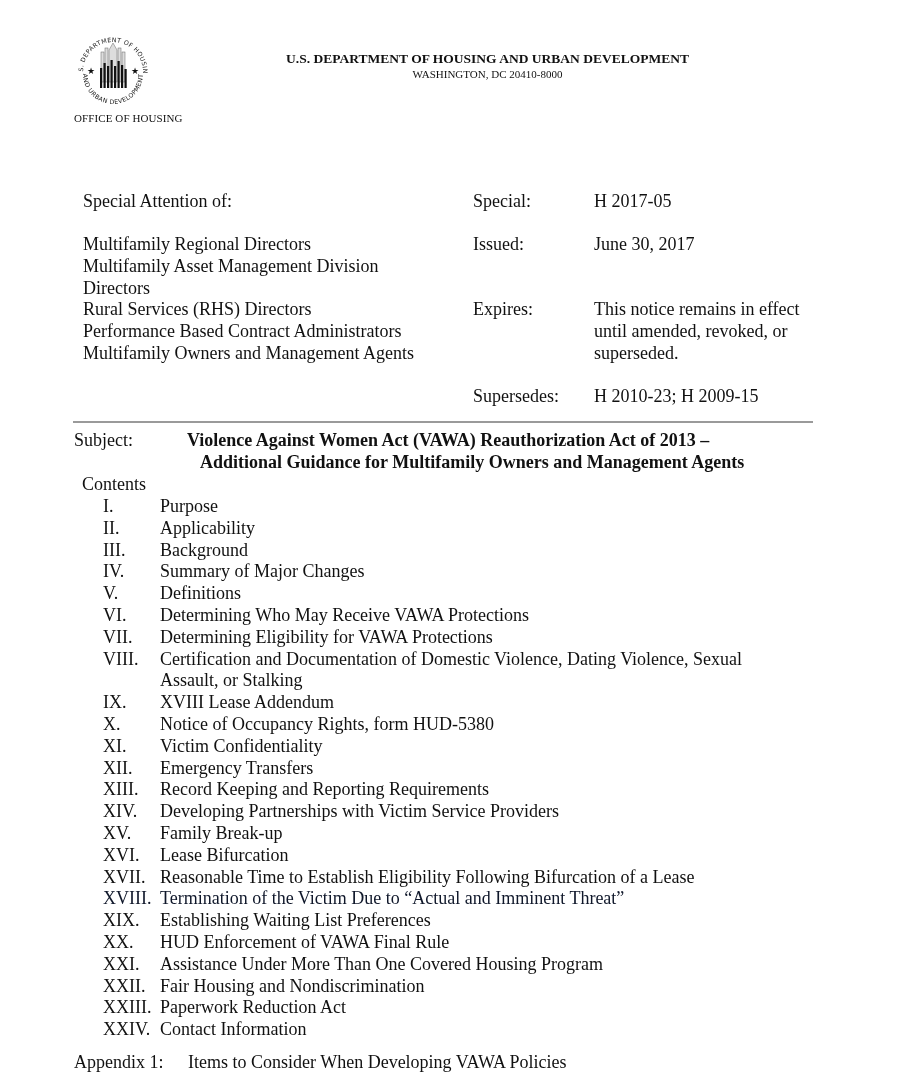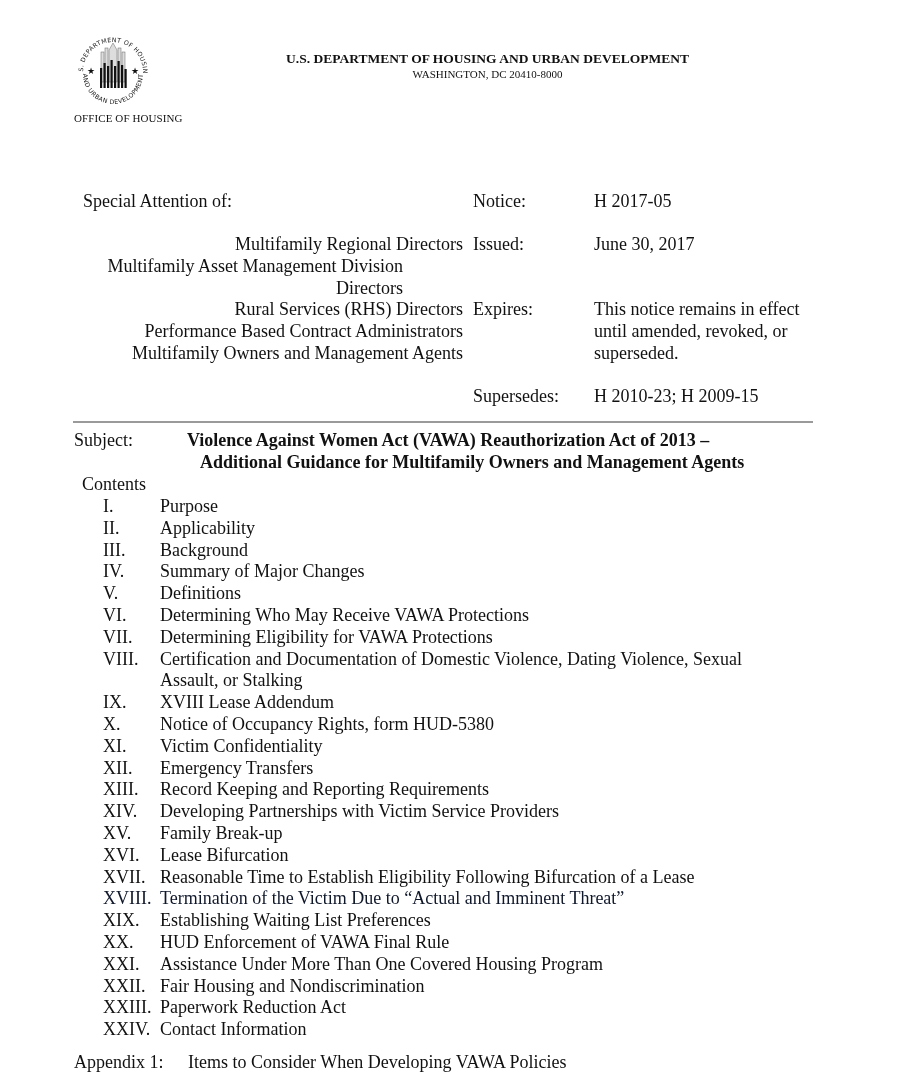--- a/index.html
+++ b/index.html
@@ -7,21 +7,21 @@
       width: 900px; height: 1090px; position: relative; overflow: hidden;
       font-family: "Liberation Serif", "DejaVu Serif", serif; color: #111;
     }
     .abs { position: absolute; }
     .seal { left: 70px; top: 30px; width: 86px; height: 80px; }
     .office { left: 74px; top: 112px; font-size: 11px; letter-spacing: 0.1px; }
     .dept { left: 0; width: 975px; top: 51px; text-align: center; font-size: 13.5px; font-weight: bold; }
     .addr { left: 0; width: 975px; top: 68px; text-align: center; font-size: 11px; }
     .t18 { font-size: 18px; line-height: 21.8px; }
     .sa-title { left: 83px; top: 191px; }
-    .sa-list { left: 83px; top: 234px; width: 380px; text-align: right; }
+    .sa-list { left: 83px; top: 234px; width: 380px; }
     .meta-label { left: 473px; }
     .meta-value { left: 594px; width: 230px; }
     .rule { left: 73px; top: 421px; width: 740px; height: 2px; background: #9a9a9a; }
     .subj-label { left: 74px; top: 430px; font-weight: normal; font-family: "Liberation Sans Narrow", "Liberation Serif", serif; }
     .subj-line1 { left: 187px; top: 430px; font-weight: bold; }
     .subj-line2 { left: 200px; top: 452px; font-weight: bold; }
     .contents-label { left: 82px; top: 474px; }
     .toc { left: 0; top: 496px; width: 900px; }
     .toc-row { position: relative; height: 21.8px; }
     .toc-row.two { height: 43.6px; }
@@ -74,21 +74,21 @@
 
 <div class="abs t18 sa-title">Special Attention of:</div>
 <div class="abs t18 sa-list">
   <div>Multifamily Regional Directors</div>
   <div style="width:320px">Multifamily Asset Management Division Directors</div>
   <div>Rural Services (RHS) Directors</div>
   <div>Performance Based Contract Administrators</div>
   <div>Multifamily Owners and Management Agents</div>
 </div>
 
-<div class="abs t18 meta-label" style="top:191px">Notice:</div>
+<div class="abs t18 meta-label" style="top:191px">Special:</div>
 <div class="abs t18 meta-value" style="top:191px">H 2017-05</div>
 <div class="abs t18 meta-label" style="top:234px">Issued:</div>
 <div class="abs t18 meta-value" style="top:234px">June 30, 2017</div>
 <div class="abs t18 meta-label" style="top:299px">Expires:</div>
 <div class="abs t18 meta-value" style="top:299px; width:215px">This notice remains in effect until amended, revoked, or superseded.</div>
 <div class="abs t18 meta-label" style="top:386px">Supersedes:</div>
 <div class="abs t18 meta-value" style="top:386px">H 2010-23; H 2009-15</div>
 
 <div class="abs rule"></div>
 

